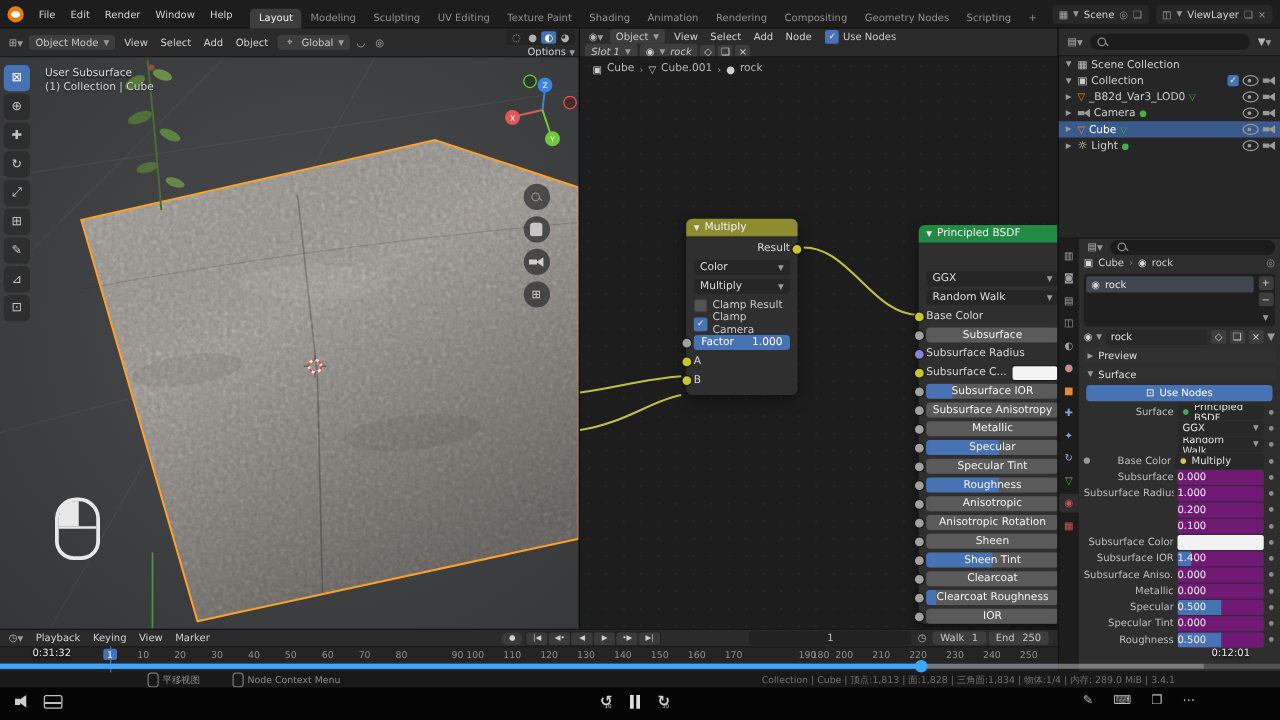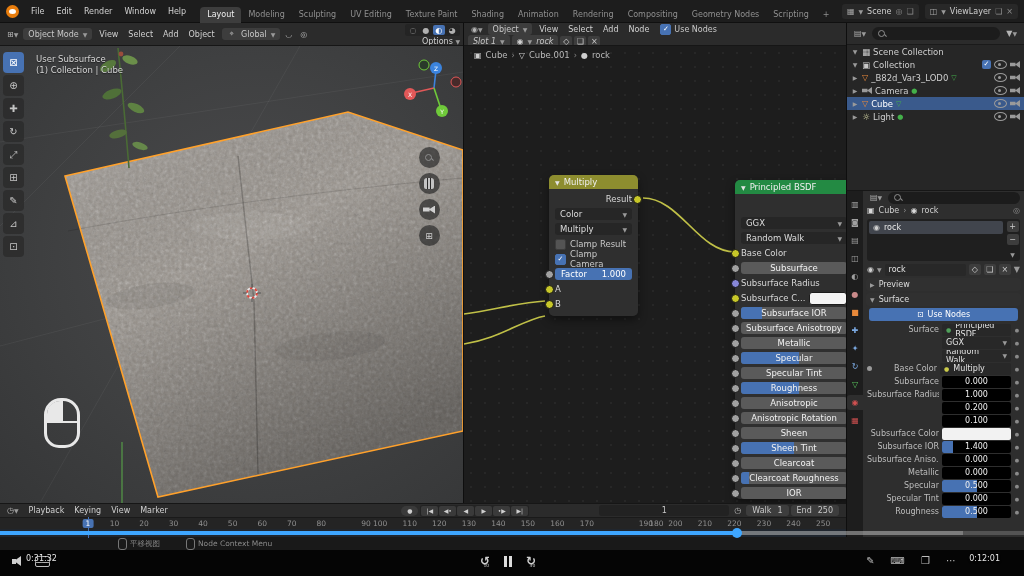--- a/index.html
+++ b/index.html
@@ -107,21 +107,21 @@
   #slot-box{margin:2px 4px;height:42px;background:#1f1f1f;border-radius:3px;display:flex;flex:none;}
   #slot-list{flex:1;padding:2px;}
   .slot-row{height:13px;background:#41454d;border-radius:2px;display:flex;align-items:center;gap:4px;padding:0 4px;color:#e8e8e8;}
   #slot-btns{width:15px;display:flex;flex-direction:column;align-items:center;padding-top:2px;gap:2px;color:#bbb;}
   .sq-btn{width:12px;height:11px;background:#3d3d3d;border-radius:2px;display:flex;align-items:center;justify-content:center;font-size:8px;color:#ccc;}
   .panel-hdr{background:#303030;border-radius:3px;margin:2px 3px 0;display:flex;align-items:center;gap:4px;height:13px;flex:none;padding:0 4px;color:#dedede;}
   .use-nodes-btn{margin:2px 6px;height:13px;background:#4772b3;border-radius:3px;color:#fff;display:flex;align-items:center;justify-content:center;gap:4px;flex:none;}
   .plabel{width:72px;text-align:right;color:#bdbdbd;flex:none;overflow:hidden;white-space:nowrap;}
   .pvalue{flex:1;position:relative;height:12px;border-radius:2px;overflow:hidden;display:flex;align-items:center;}
   .pv-menu{background:#282828;padding:0 4px;gap:4px;color:#e2e2e2;}
-  .pv-slider{background:#000000;justify-content:center;color:#f0f0f0;}
+  .pv-slider{background:#701a75;justify-content:flex-start;color:#f0f0f0;}
   .pv-slider .fill{position:absolute;left:0;top:0;bottom:0;background:#4772b3;}
   .pv-slider .lab{position:relative;}
   .pv-color{background:#f2f2f2;}
   .pdot{width:6px;color:#8a8a8a;font-size:5px;text-align:center;flex:none;}
   .keydot{width:5px;height:5px;border-radius:50%;background:#9a9a9a;flex:none;}
   
   #timeline{position:absolute;left:0;top:503px;width:846px;height:34px;background:#2b2b2b;border-top:1px solid #161616;box-sizing:border-box;}
   #tl-header{display:flex;align-items:center;height:13px;padding:0 4px;gap:2px;font-size:8px;white-space:nowrap;}
   .tl-field{background:#3d3d3d;border-radius:3px;height:11px;display:flex;align-items:center;padding:0 6px;gap:6px;}
   #tl-frame-field{width:118px;justify-content:center;background:#222;}
@@ -136,21 +136,21 @@
   #statusbar{position:absolute;left:0;top:537px;width:1024px;height:13px;background:#191919;display:flex;align-items:center;font-size:7.5px;color:#8a8a8a;}
   .hint{display:flex;align-items:center;gap:3px;margin-right:26px;}
   .hint-mouse{width:7px;height:10px;border:1px solid #777;border-radius:3px;}
   #sb-stats{margin-left:auto;margin-right:84px;color:#6f6f6f;}
   
   #player{position:absolute;left:0;top:550px;width:1024px;height:26px;background:#050505;}
   #seekbar{position:absolute;left:0;top:531px;width:1024px;height:4px;background:#ffffff2e;z-index:30;}
   #seek-buffered{position:absolute;left:0;top:0;height:4px;background:#ffffff3e;}
   #seek-played{position:absolute;left:0;top:0;height:4px;background:#3ea6ff;}
   #seek-knob{position:absolute;top:-3px;width:10px;height:10px;border-radius:50%;background:#3ea6ff;}
-  .ptime{position:absolute;top:518px;color:#e6e6e6;font-size:8px;z-index:31;text-shadow:0 1px 2px #000;margin-top:36px;}
+  .ptime{position:absolute;top:518px;color:#e6e6e6;font-size:8px;z-index:31;text-shadow:0 1px 2px #000;}
   #player-left{position:absolute;left:12px;top:6px;display:flex;align-items:center;gap:10px;}
   .i-speaker{position:relative;width:13px;height:11px;}
   .i-speaker::before{content:"";position:absolute;left:0;top:3px;width:4px;height:5px;background:#cfcfcf;}
   .i-speaker::after{content:"";position:absolute;left:2px;top:0;border-top:5.5px solid transparent;border-bottom:5.5px solid transparent;border-right:7px solid #cfcfcf;}
   .i-cc{width:15px;height:11px;border:1px solid #bfbfbf;border-radius:2px;box-sizing:border-box;
     background:linear-gradient(#0000 55%, #bfbfbf 55% 70%, #0000 70%);}
   #player-center{position:absolute;left:480px;top:4px;display:flex;align-items:center;gap:14px;color:#d5d5d5;}
   .skip{position:relative;font-size:12px;line-height:14px;color:#cfcfcf;}
   .skip i{position:absolute;left:3.5px;top:4.5px;font-style:normal;font-size:4.5px;color:#cfcfcf;}
   .i-pause{width:8px;height:11px;border-left:3px solid #dcdcdc;border-right:3px solid #dcdcdc;box-sizing:border-box;}
@@ -913,20 +913,21 @@
   <div id="statusbar">
     <span style="width:118px;"></span>
     <span class="hint">
       <span class="hint-mouse"></span>
       <span>平移视图</span>
       </span>
     <span class="hint">
       <span class="hint-mouse"></span>
       <span>Node Context Menu</span>
       </span>
+    <span id="sb-stats">Collection | Cube | 顶点:1,813 | 面:1,828 | 三角面:1,834 | 物体:1/4 | 内存: 289.0 MiB | 3.4.1</span>
   </div>
 
   <div id="seekbar">
     <span id="seek-buffered" style="width:94%;"></span>
     <span id="seek-played" style="width:72%;"></span>
     <span id="seek-knob" style="left:calc(72% - 5px);"></span>
   </div>
   <span class="ptime" style="left:26px;">0:31:32</span>
   <span class="ptime" style="right:24px;">0:12:01</span>
   <div id="player">

